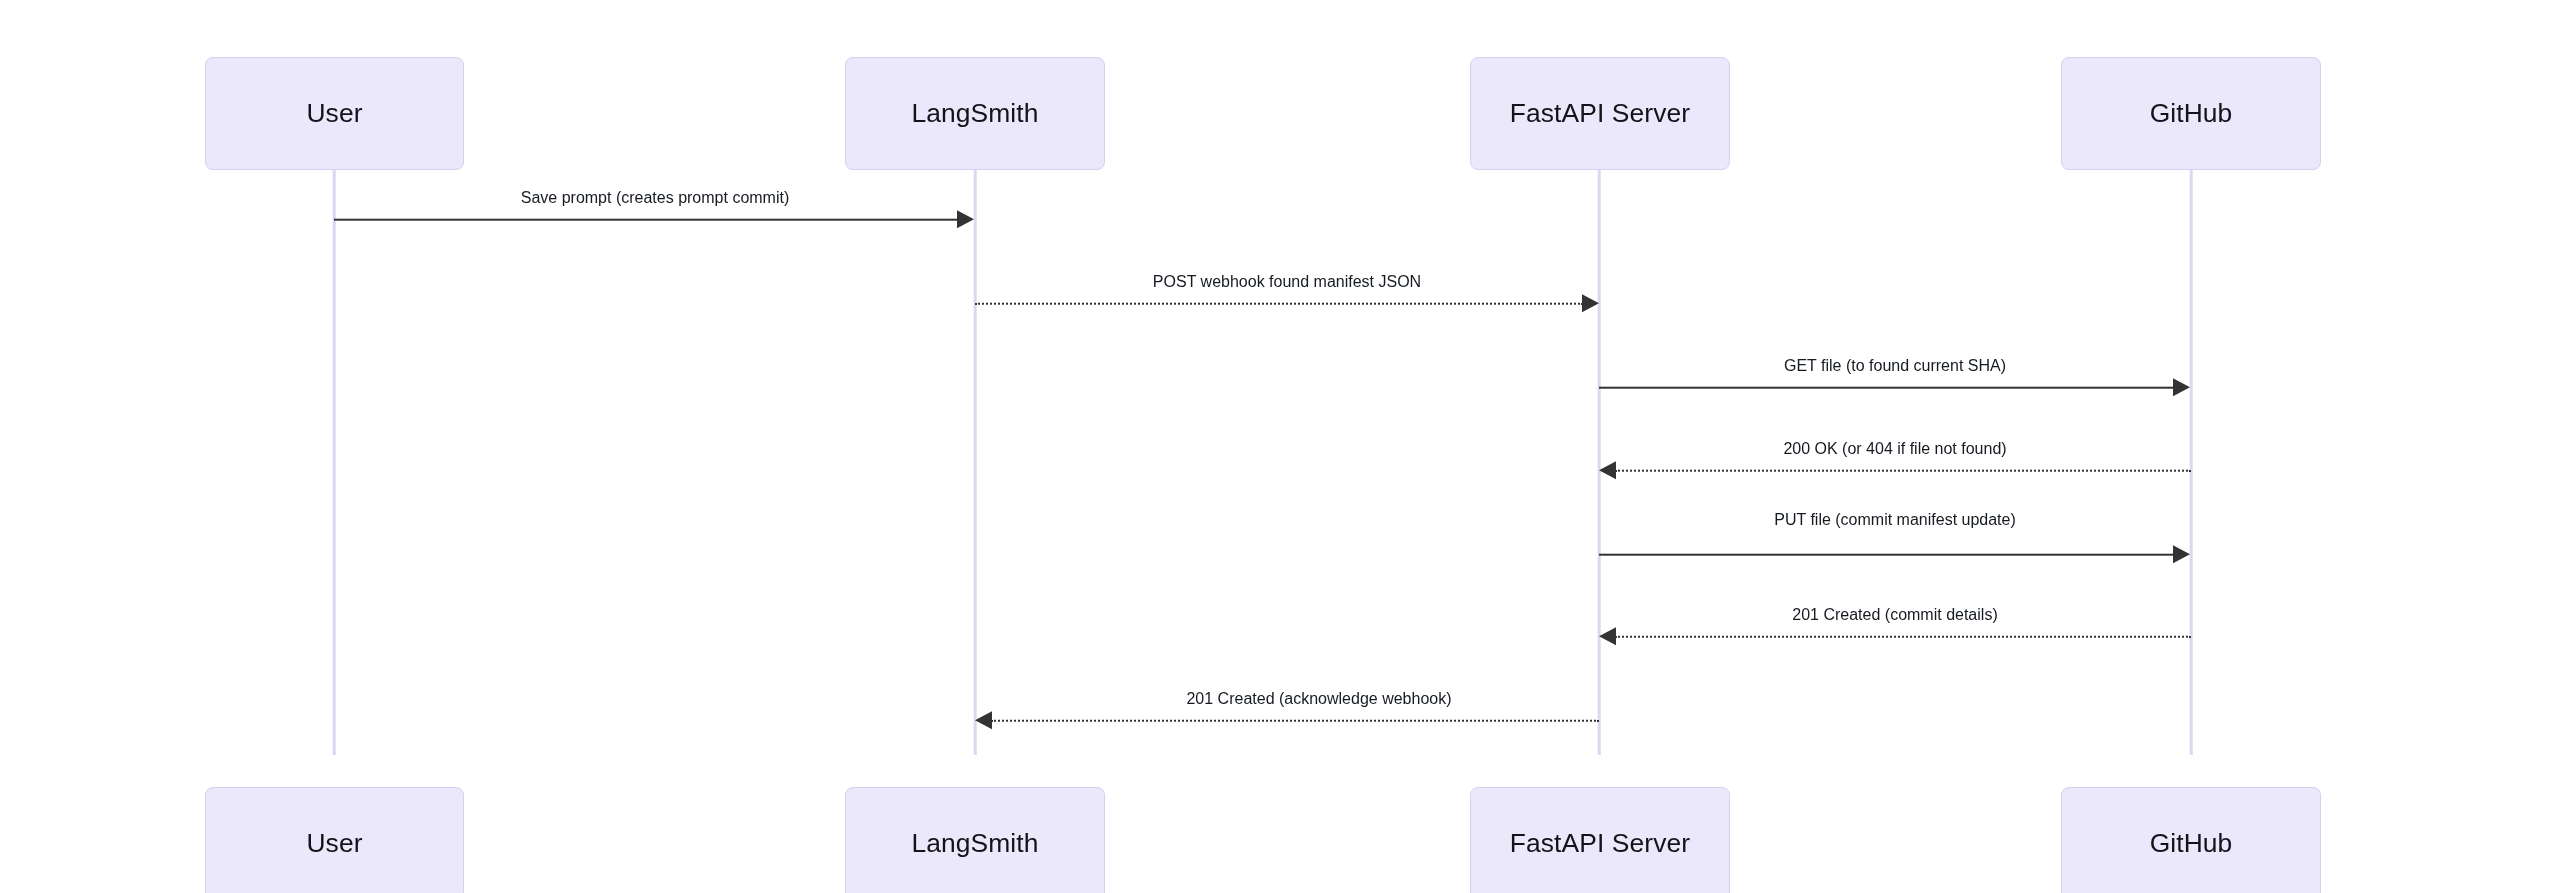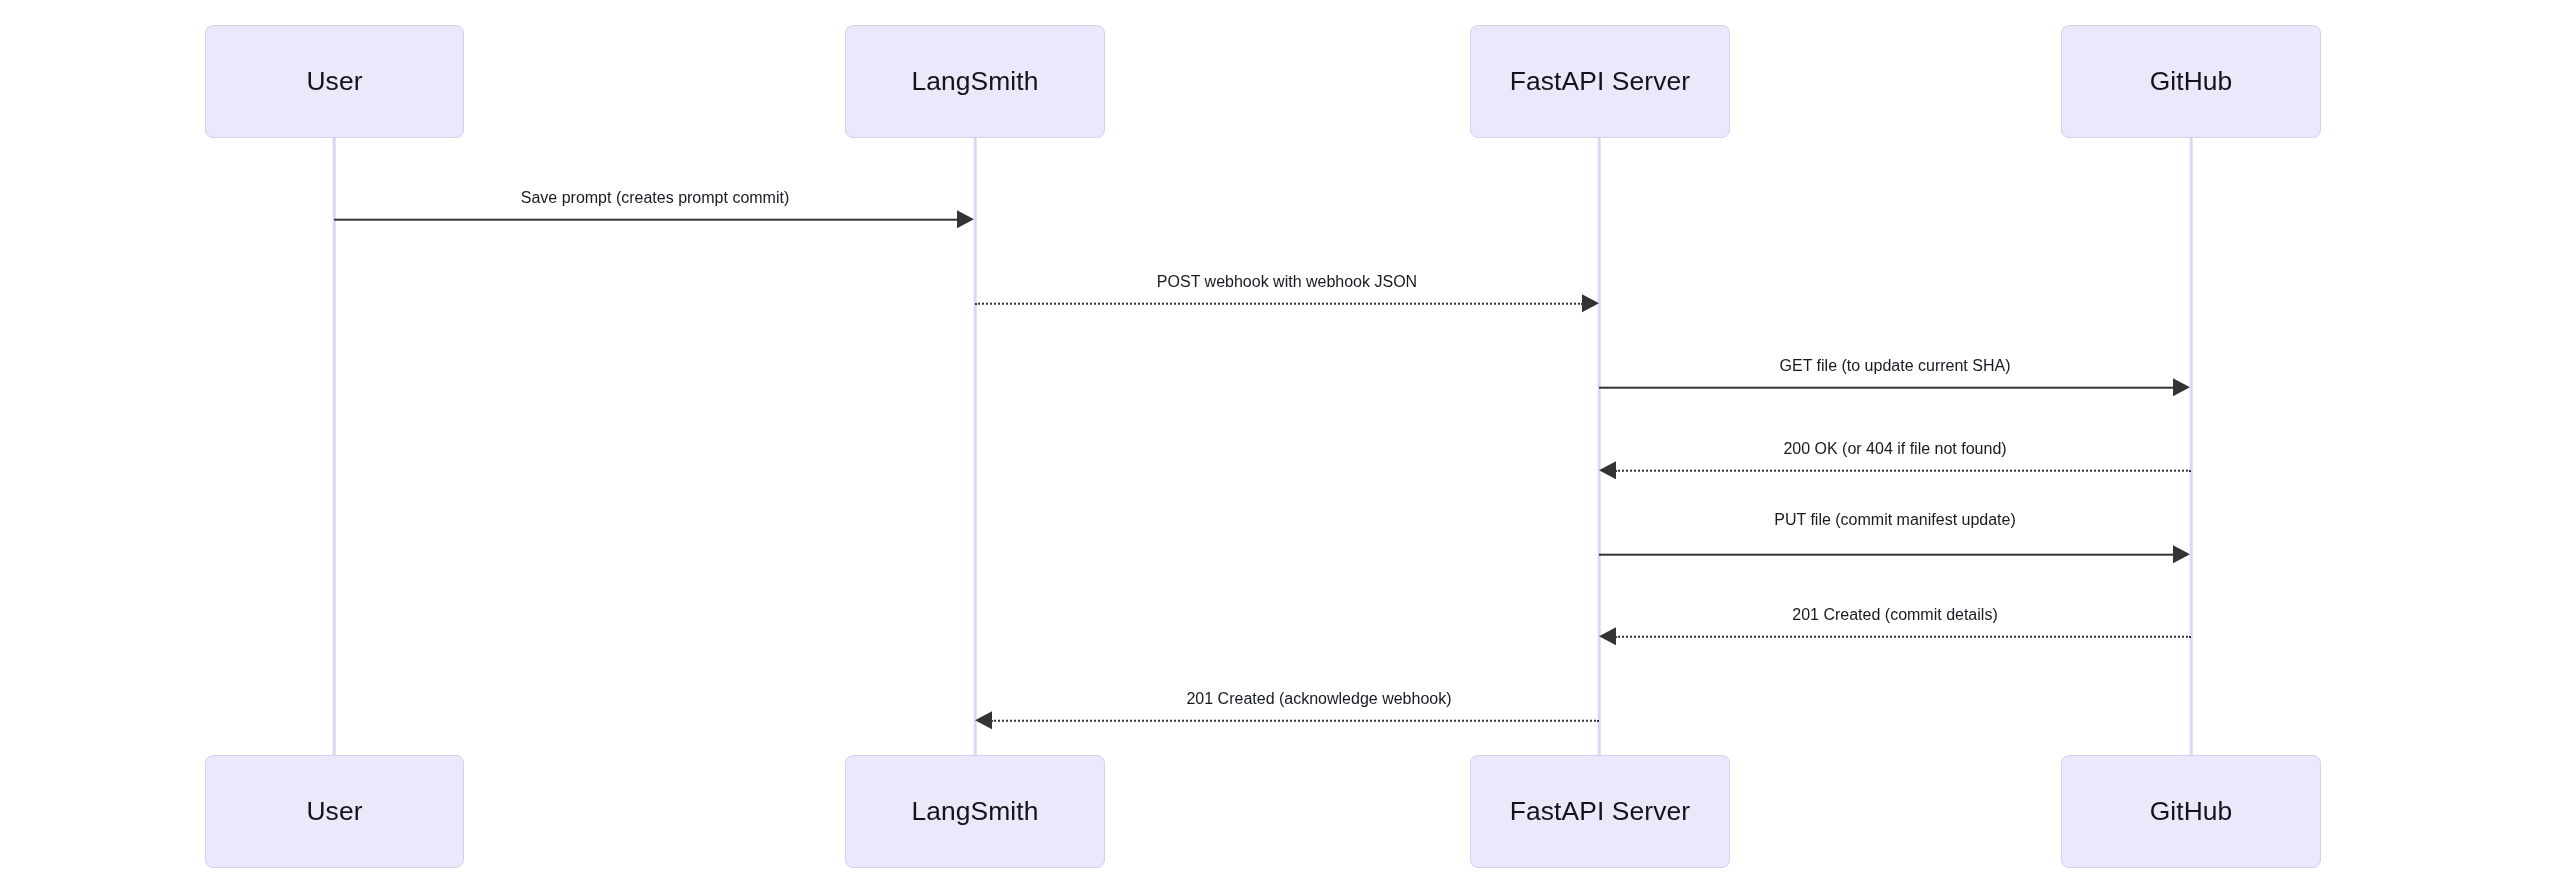--- a/index.html
+++ b/index.html
@@ -18,20 +18,21 @@
   }
   .actor-box {
     position: absolute;
     box-sizing: border-box;
     background: #ECE8FB;
     border: 1.4px solid #D6CFF0;
     border-radius: 8px;
     display: flex;
     align-items: center;
     justify-content: center;
+    margin-top: 32px;
   }
   .actor-label {
     font-size: 26.4px;
     color: #111418;
     font-weight: 400;
     line-height: 1;
     letter-spacing: 0.1px;
     white-space: nowrap;
   }
   .lifeline {
@@ -98,24 +99,24 @@
       <div class="actor-box" style="left: 2061px; top: 25px; width: 260px; height: 113px;">
         <span class="actor-label">GitHub</span>
       </div>
     </div>
   <div id="messages-layer">
       <div class="msg-line" style="top: 220px; left: 334px; width: 625px;"></div>
       <div class="arrow-head right" style="top: 220px; left: 957px;"></div>
       <div class="msg-label" style="left: 655px; top: 206px;">Save prompt (creates prompt commit)</div>
       <div class="msg-line dotted" style="top: 304px; left: 975px; width: 608px;"></div>
       <div class="arrow-head right" style="top: 304px; left: 1582px;"></div>
-      <div class="msg-label" style="left: 1287px; top: 290px;">POST webhook with webhook JSON</div>
+      <div class="msg-label" style="left: 1287px; top: 290px;">POST webhook found manifest JSON</div>
       <div class="msg-line" style="top: 388px; left: 1599px; width: 576px;"></div>
       <div class="arrow-head right" style="top: 388px; left: 2173px;"></div>
-      <div class="msg-label" style="left: 1895px; top: 374px;">GET file (to update current SHA)</div>
+      <div class="msg-label" style="left: 1895px; top: 374px;">GET file (to found current SHA)</div>
       <div class="msg-line dotted" style="top: 471px; left: 1615px; width: 576px;"></div>
       <div class="arrow-head left" style="top: 471px; left: 1599px;"></div>
       <div class="msg-label" style="left: 1895px; top: 457px;">200 OK (or 404 if file not found)</div>
       <div class="msg-line" style="top: 555px; left: 1599px; width: 576px;"></div>
       <div class="arrow-head right" style="top: 555px; left: 2173px;"></div>
       <div class="msg-label" style="left: 1895px; top: 528px;">PUT file (commit manifest update)</div>
       <div class="msg-line dotted" style="top: 637px; left: 1615px; width: 576px;"></div>
       <div class="arrow-head left" style="top: 637px; left: 1599px;"></div>
       <div class="msg-label" style="left: 1895px; top: 623px;">201 Created (commit details)</div>
       <div class="msg-line dotted" style="top: 721px; left: 991px; width: 608px;"></div>

